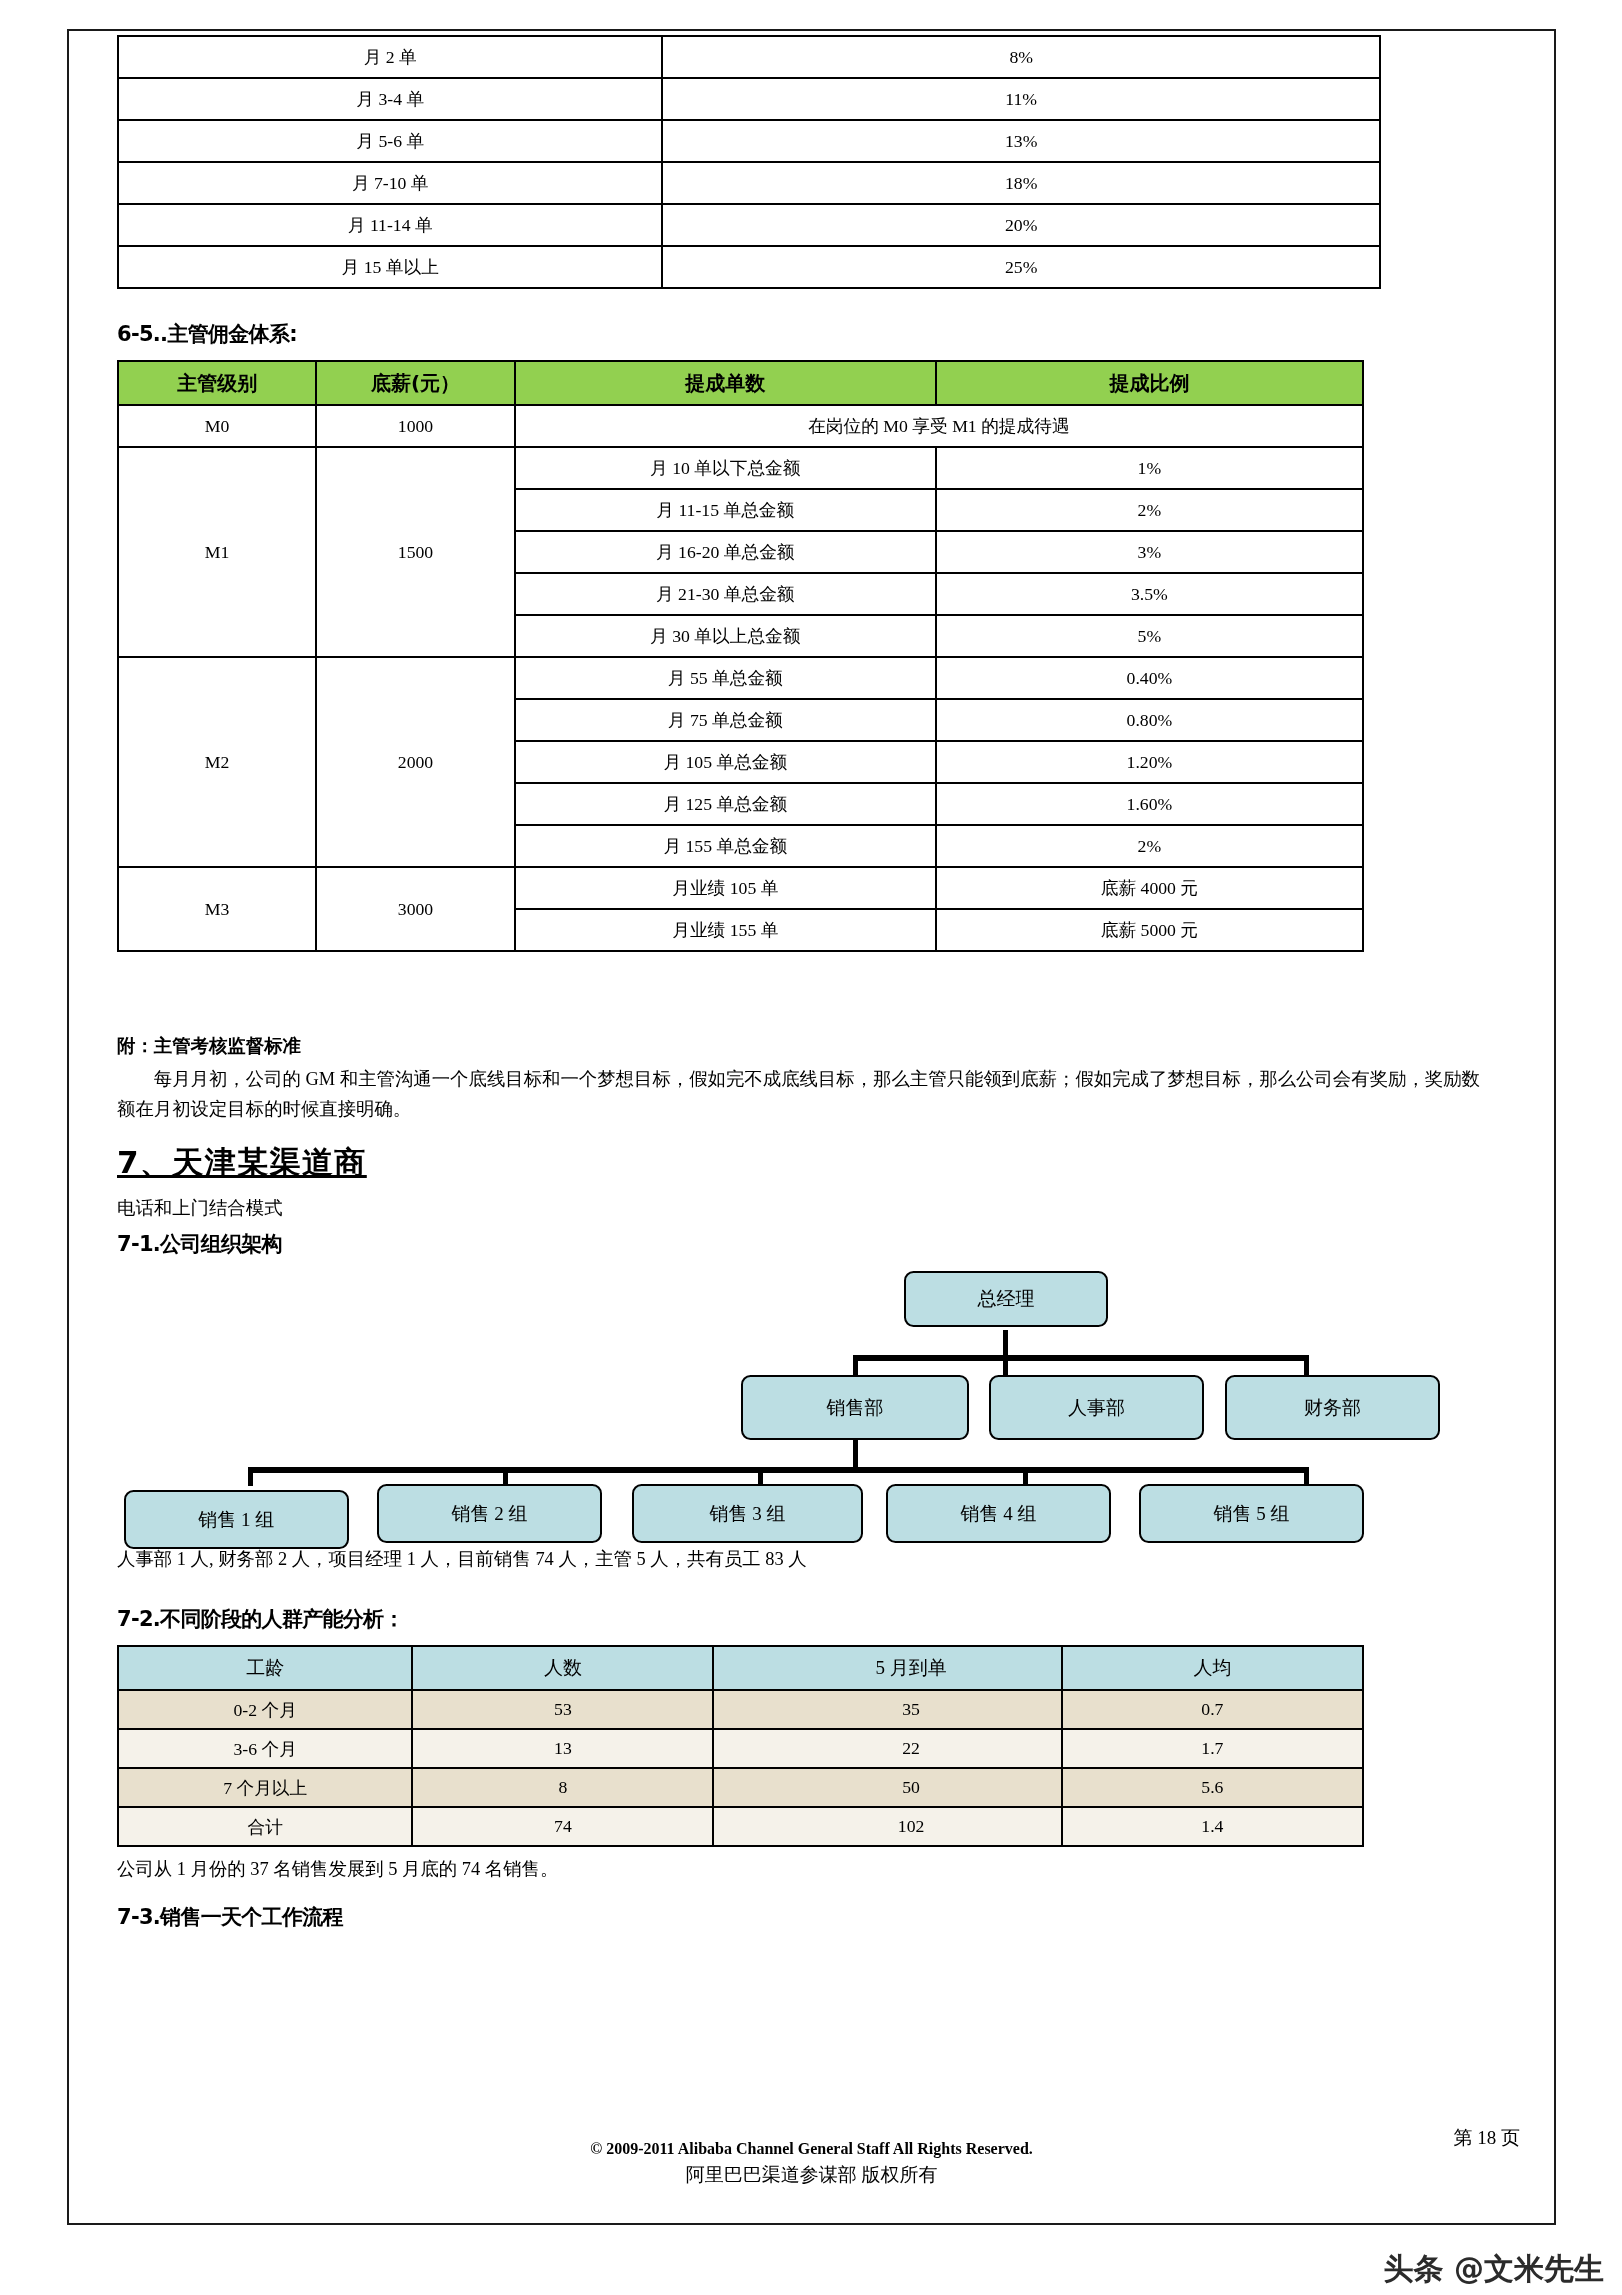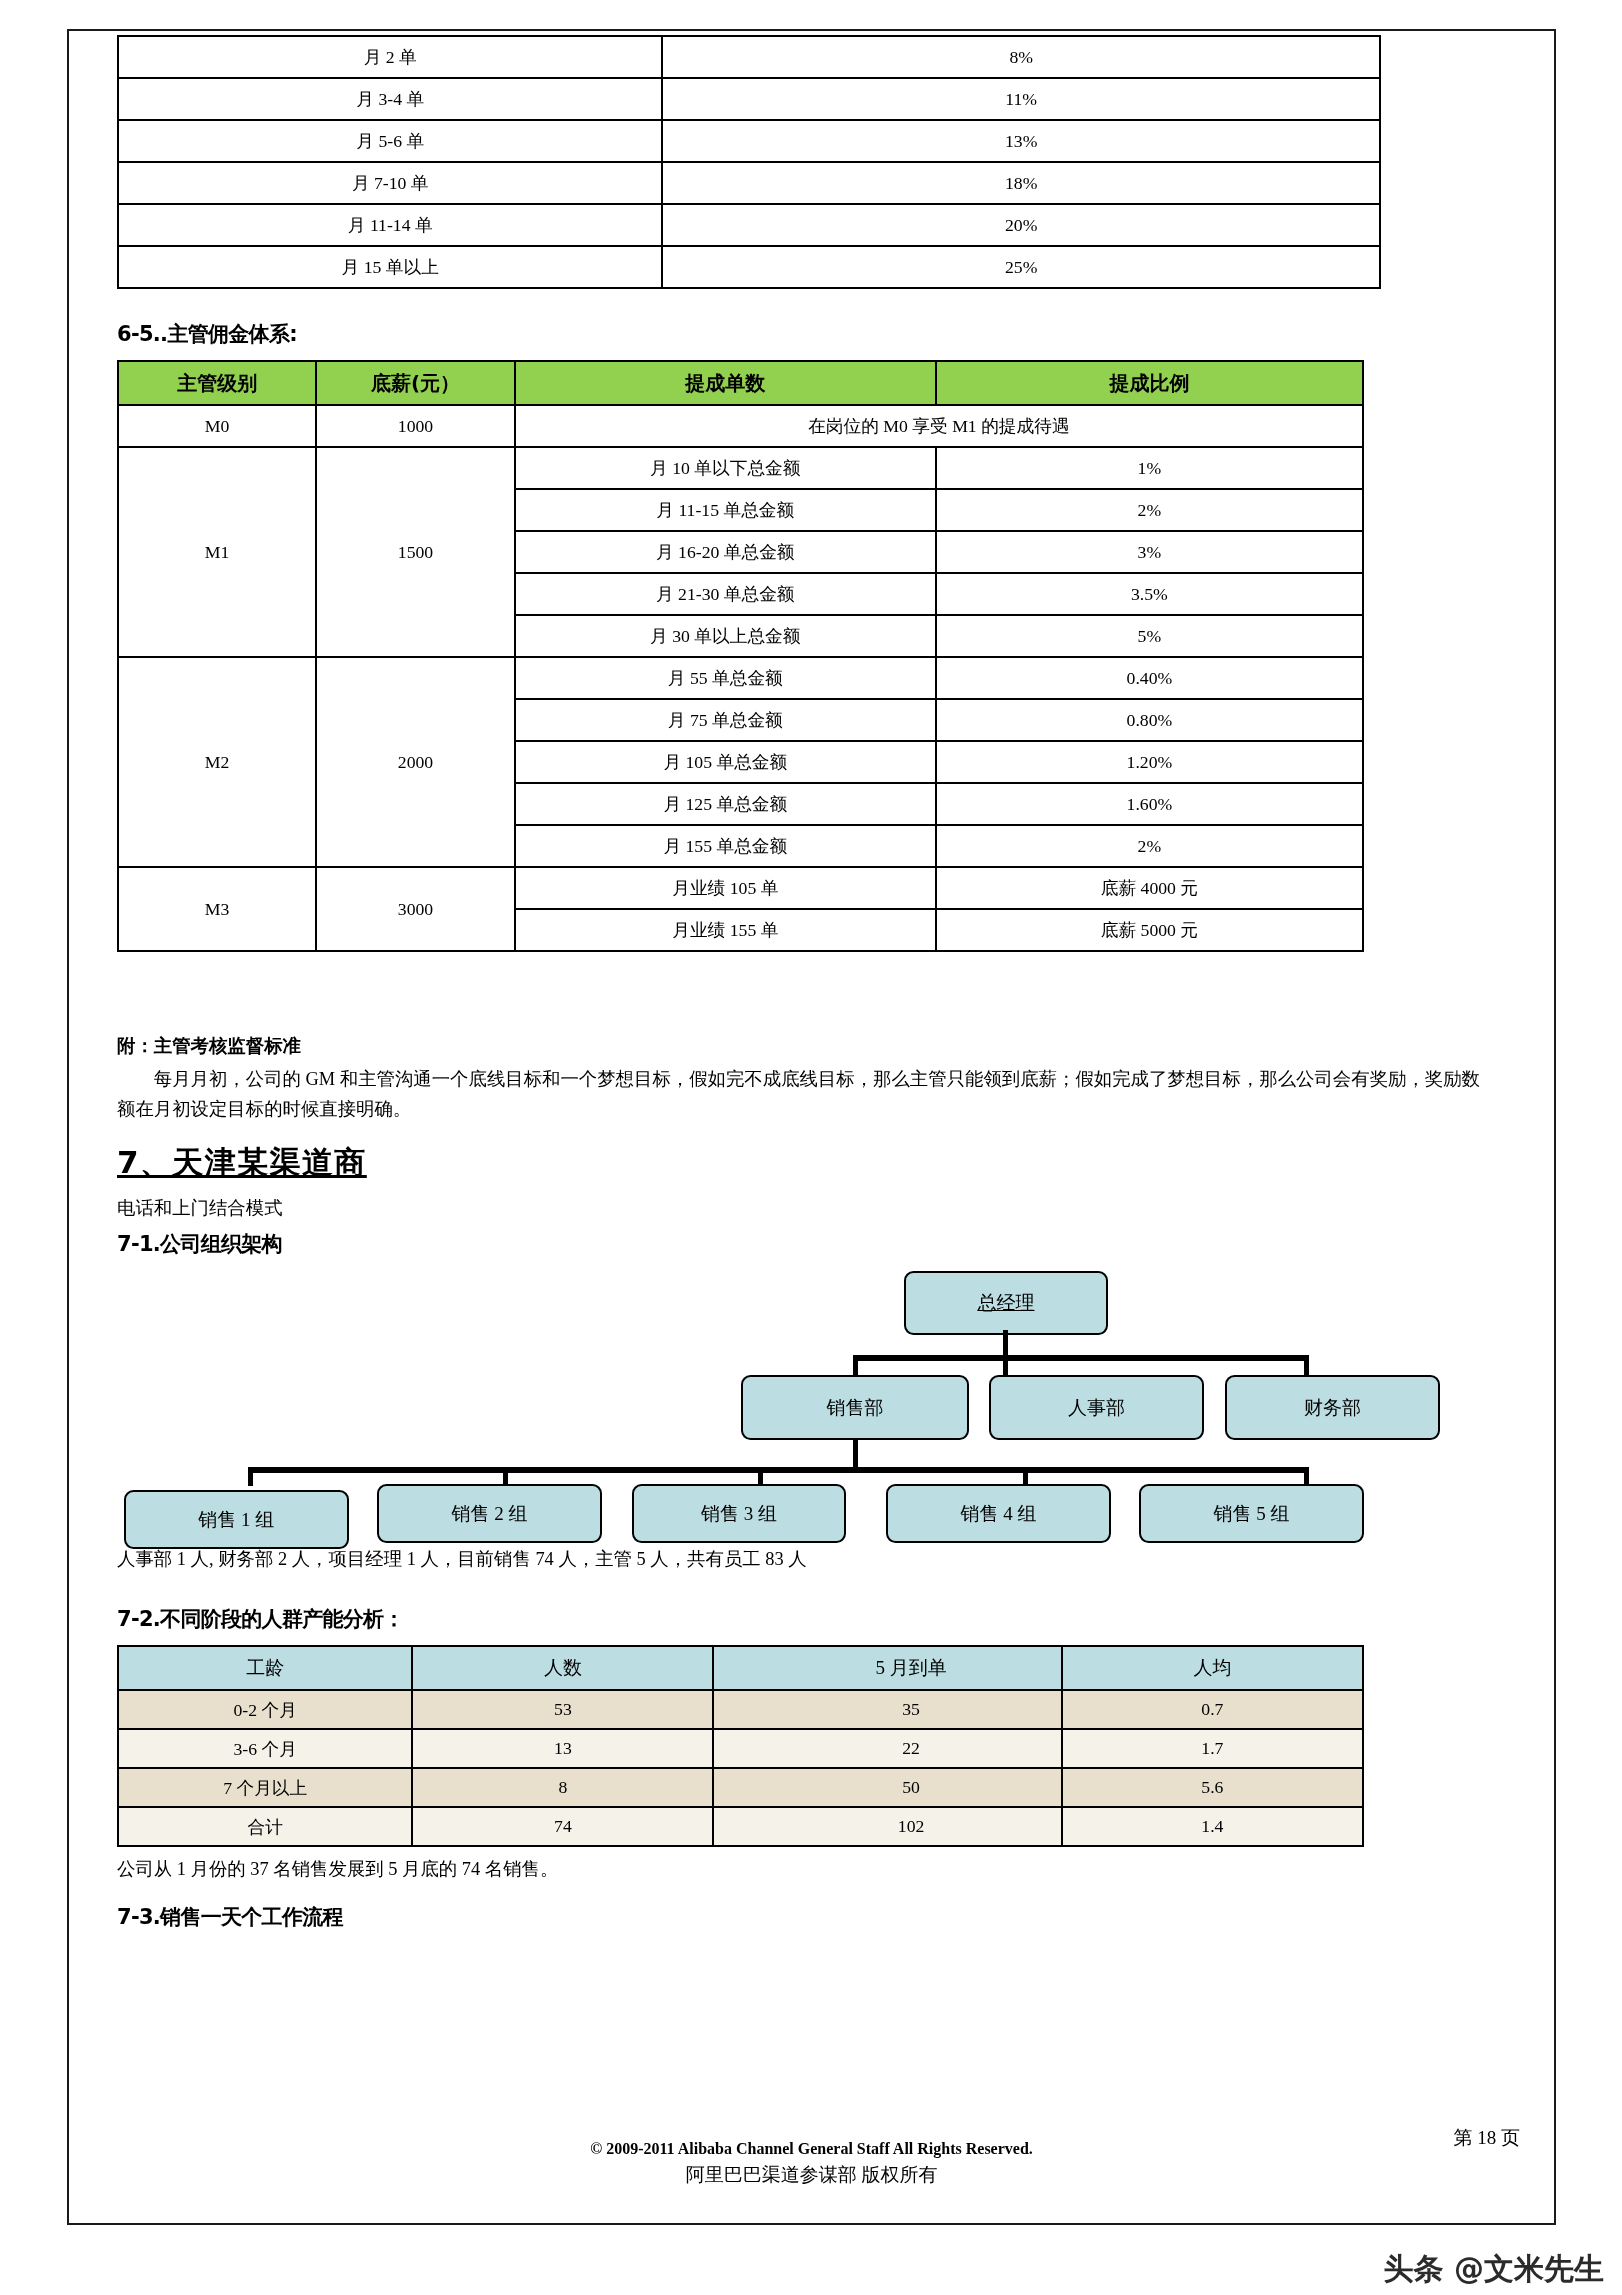--- a/index.html
+++ b/index.html
@@ -267,21 +267,21 @@
     <p class="body bold-lead" style="margin-bottom:2.7px;">附：主管考核监督标准</p>
     <p class="body ind" style="width:1363px;">每月月初，公司的 GM 和主管沟通一个底线目标和一个梦想目标，假如完不成底线目标，那么主管只能领到底薪；假如完成了梦想目标，那么公司会有奖励，奖励数额在月初设定目标的时候直接明确。</p>
 
     <h2 class="big" style="margin-top:17.7px;">7、天津某渠道商</h2>
     <p class="body" style="margin-top:9.5px;">电话和上门结合模式</p>
 
     <h3 class="sec" style="margin-top:6.8px;">7-1.公司组织架构</h3>
 
     <div class="org">
 
-      <div class="obox" style="left:787px;top:12.3px;width:204px;height:64px;text-decoration:underline;">
+      <div class="obox" style="left:787px;top:12.3px;width:204px;height:56px;">
         <span>总经理</span>
       </div>
 
       <div class="oline" style="left:886px;top:72px;width:4.8px;height:27px;"></div>
       <div class="oline" style="left:736px;top:97px;width:455px;height:6.1px;"></div>
       <div class="oline" style="left:736px;top:97px;width:4.8px;height:22px;"></div>
       <div class="oline" style="left:886px;top:97px;width:4.8px;height:22px;"></div>
       <div class="oline" style="left:1187px;top:97px;width:4.8px;height:22px;"></div>
 
       <div class="obox" style="left:624px;top:117px;width:228px;height:65px;">
@@ -301,21 +301,21 @@
       <div class="oline" style="left:641px;top:209px;width:4.8px;height:19px;"></div>
       <div class="oline" style="left:906px;top:209px;width:4.8px;height:19px;"></div>
       <div class="oline" style="left:1187px;top:209px;width:4.8px;height:19px;"></div>
 
       <div class="obox" style="left:6.8px;top:226px;width:225px;height:59px;margin-top:6px;">
         <span>销售 1 组</span>
       </div>
       <div class="obox" style="left:260px;top:226px;width:225px;height:59px;">
         <span>销售 2 组</span>
       </div>
-      <div class="obox" style="left:515px;top:226px;width:214px;height:59px;">
+      <div class="obox" style="left:515px;top:226px;width:231px;height:59px;">
         <span>销售 3 组</span>
       </div>
       <div class="obox" style="left:769px;top:226px;width:225px;height:59px;">
         <span>销售 4 组</span>
       </div>
       <div class="obox" style="left:1022px;top:226px;width:225px;height:59px;">
         <span>销售 5 组</span>
       </div>
     </div>
 

